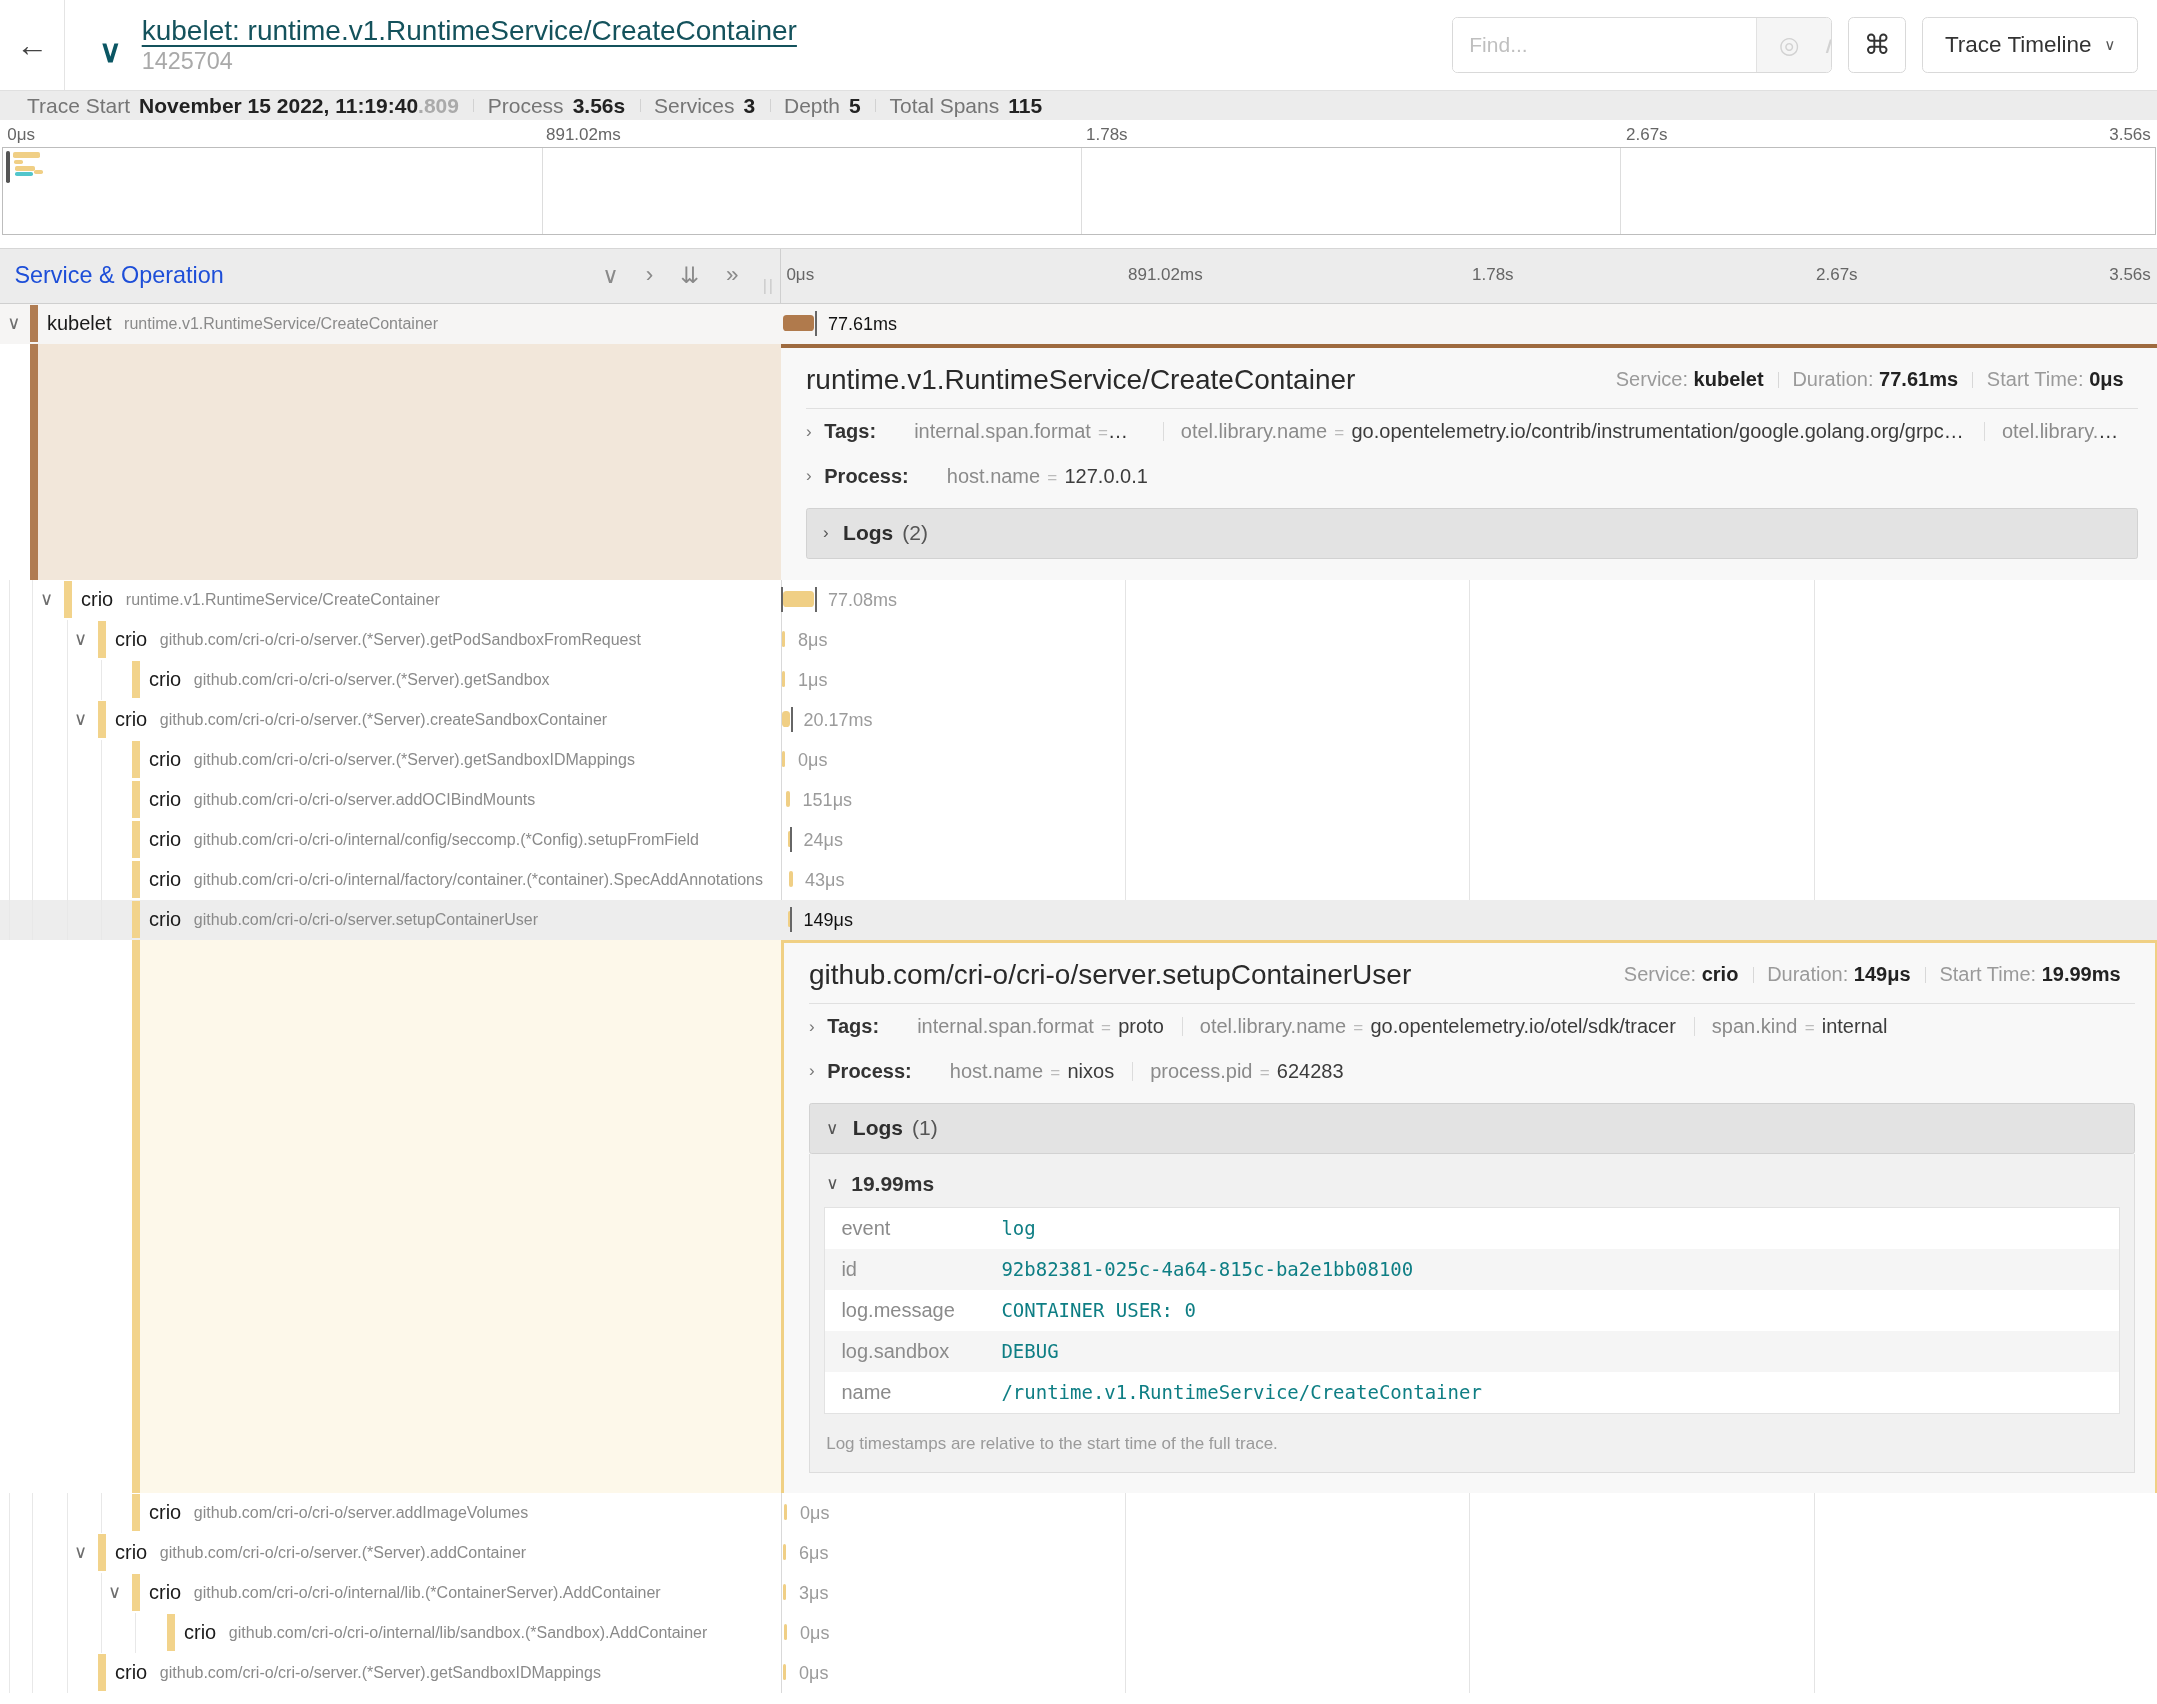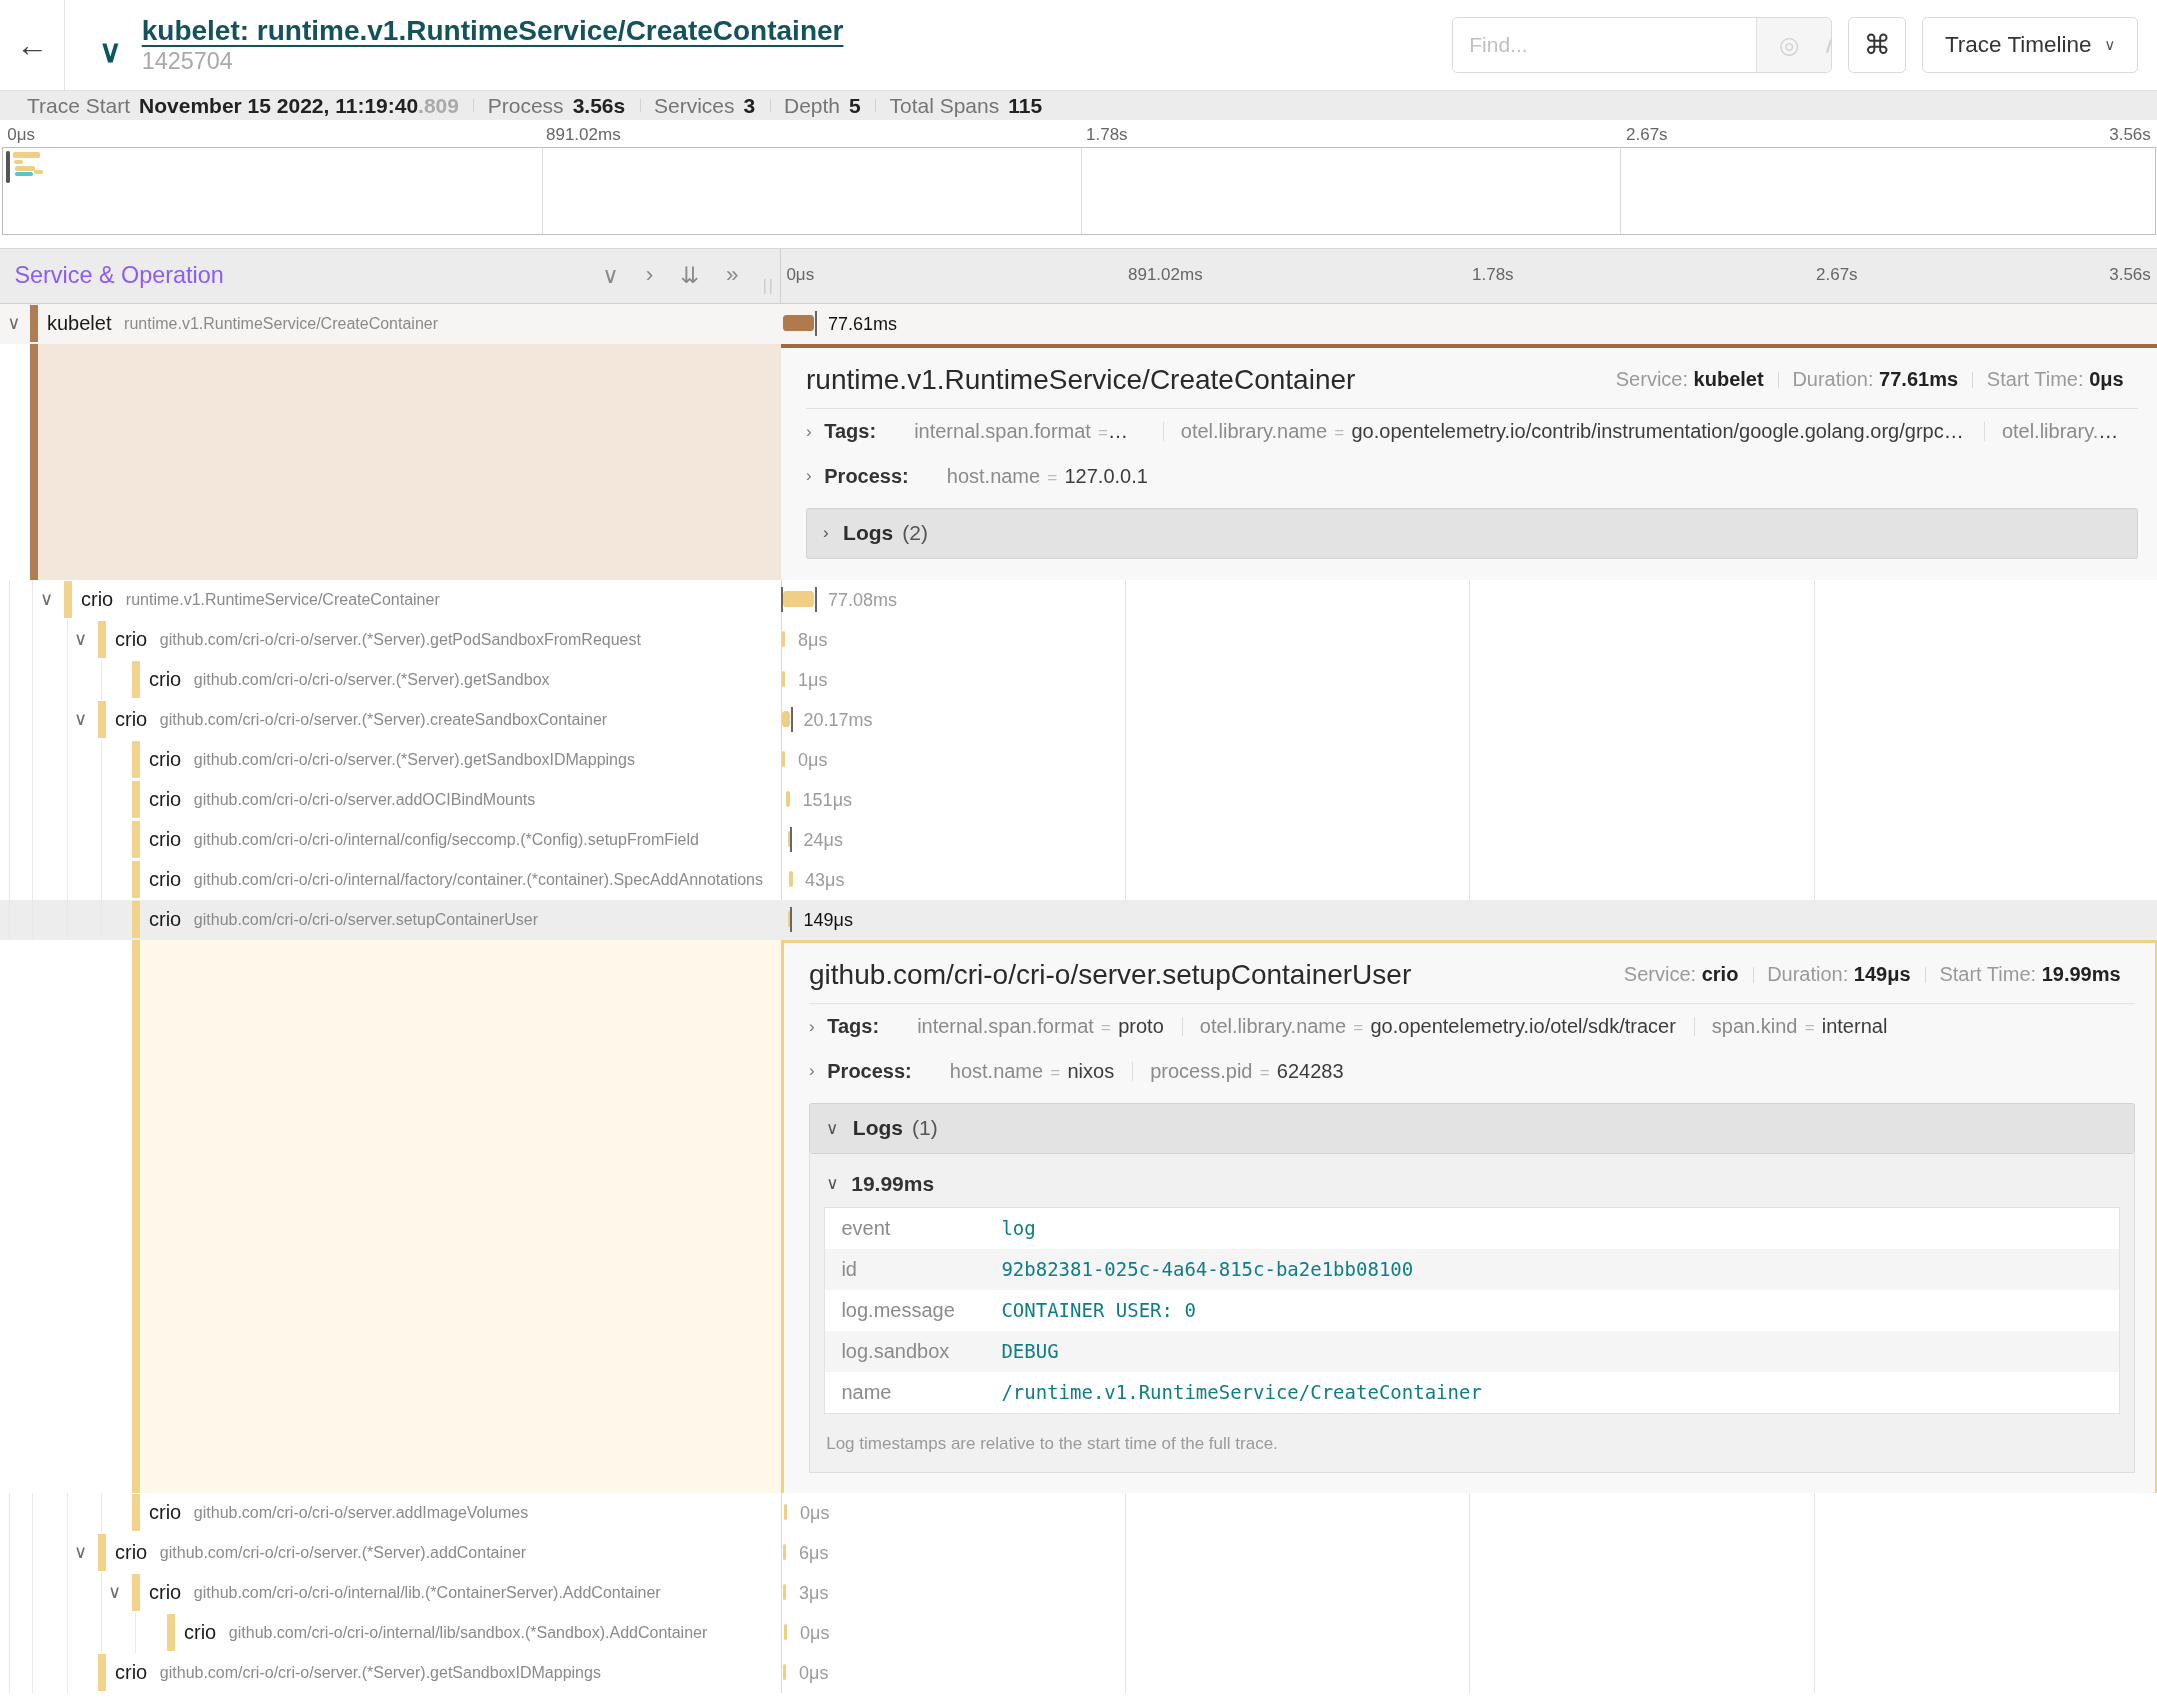--- a/index.html
+++ b/index.html
@@ -5,21 +5,21 @@
   * { margin:0; padding:0; box-sizing:border-box; }
   html,body { width:2158px; height:1705px; overflow:hidden; background:#fff;
     font-family:"Liberation Sans", sans-serif; color:#333; }
 
   
   .topbar { height:90px; display:flex; align-items:center; background:#fff; position:relative; }
   .back-btn { width:65px; height:90px; border:none; background:#fff; font-size:32px; color:#444;
     border-right:0.9px solid #e4e4e4; cursor:pointer; }
   .title-wrap { display:flex; align-items:center; padding-left:34px; flex:1; min-width:0; }
   .title-chevron { color:#0b5663; font-size:31px; font-weight:bold; margin-right:20px; margin-top:12.6px; cursor:pointer; }
-  .trace-title { font-size:28px; font-weight:700; color:#14525c; text-decoration:underline;
+  .trace-title { font-size:28px; font-weight:400; color:#14525c; text-decoration:underline;
     text-decoration-color:#14525c; text-underline-offset:5.4px; cursor:pointer; }
   .trace-id { font-size:23.4px; color:#a9a9a9; margin-top:1.8px; }
   .topbar-right { display:flex; align-items:center; gap:16px; padding-right:20px; }
   .find-group { display:flex; align-items:stretch; border:0.9px solid #d9d9d9; border-radius:5.4px; overflow:hidden; height:56px; width:380px; }
   .find-input { border:none; outline:none; flex:1; font-size:21px; padding:0 16px; color:#444;
     font-family:"Liberation Sans", sans-serif; }
   .find-input::placeholder { color:#bfbfbf; }
   .find-tools { display:flex; align-items:center; gap:23.4px; background:#f5f5f5; padding:0 21.6px; border-left:0.9px solid #e2e2e2; }
   .find-tools span { color:#d2d2d2; font-size:23.4px; }
   .kbd-btn { height:56px; width:58px; border:0.9px solid #d9d9d9; border-radius:5.4px; background:#fff;
@@ -40,21 +40,21 @@
   .mm-ticks { height:27px; position:relative; font-size:17px; color:#666; }
   .mm-ticks span { position:absolute; top:5.4px; }
   .mm-canvas { height:88px; margin:0 1.8px; border:0.9px solid #bdbdbd; position:relative; background:#fff; }
   .mm-div { position:absolute; top:0; bottom:0; width:0.9px; background:#ddd; }
   .mm-bar { position:absolute; border-radius:1.8px; }
 
   
   .grid-gap { height:12.6px; background:#fff; }
   .grid-header { height:56px; display:flex; background:#ececec; border-top:0.9px solid #d6d6d6; border-bottom:0.9px solid #cfcfcf; }
   .gh-left { width:781px; display:flex; align-items:center; padding:0 14.4px; border-right:0.9px solid #cfcfcf; position:relative; }
-  .gh-title { font-size:23.4px; color:#8b5cf6; flex:1; }
+  .gh-title { font-size:23.4px; color:#1d4ed8; flex:1; }
   .gh-icons { display:flex; gap:27px; color:#8a8a8a; font-size:22.5px; margin-right:27px; }
   .gh-icons span { cursor:pointer; }
   .drag-handle { position:absolute; right:5.4px; bottom:7.2px; color:#c9c9c9; font-size:16px; letter-spacing:1.8px; }
   .gh-right { flex:1; position:relative; font-size:17px; color:#666; }
   .gh-right span, .tick-left { position:absolute; top:16px; }
 
   
   .rows-area { position:relative; }
   .vdiv { position:absolute; top:0; bottom:0; width:0.9px; background:#e4e4e4; z-index:0; }
   .vdiv.main { background:#d9d9d9; }

